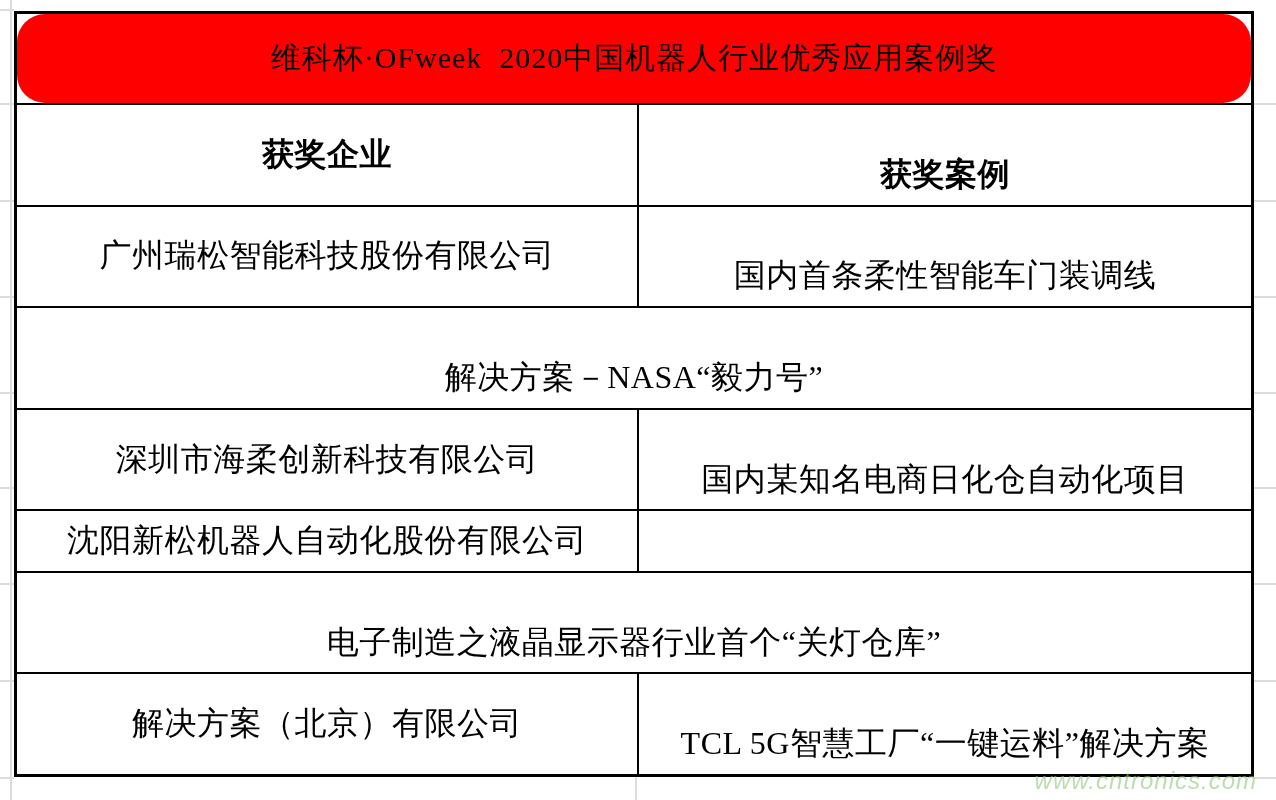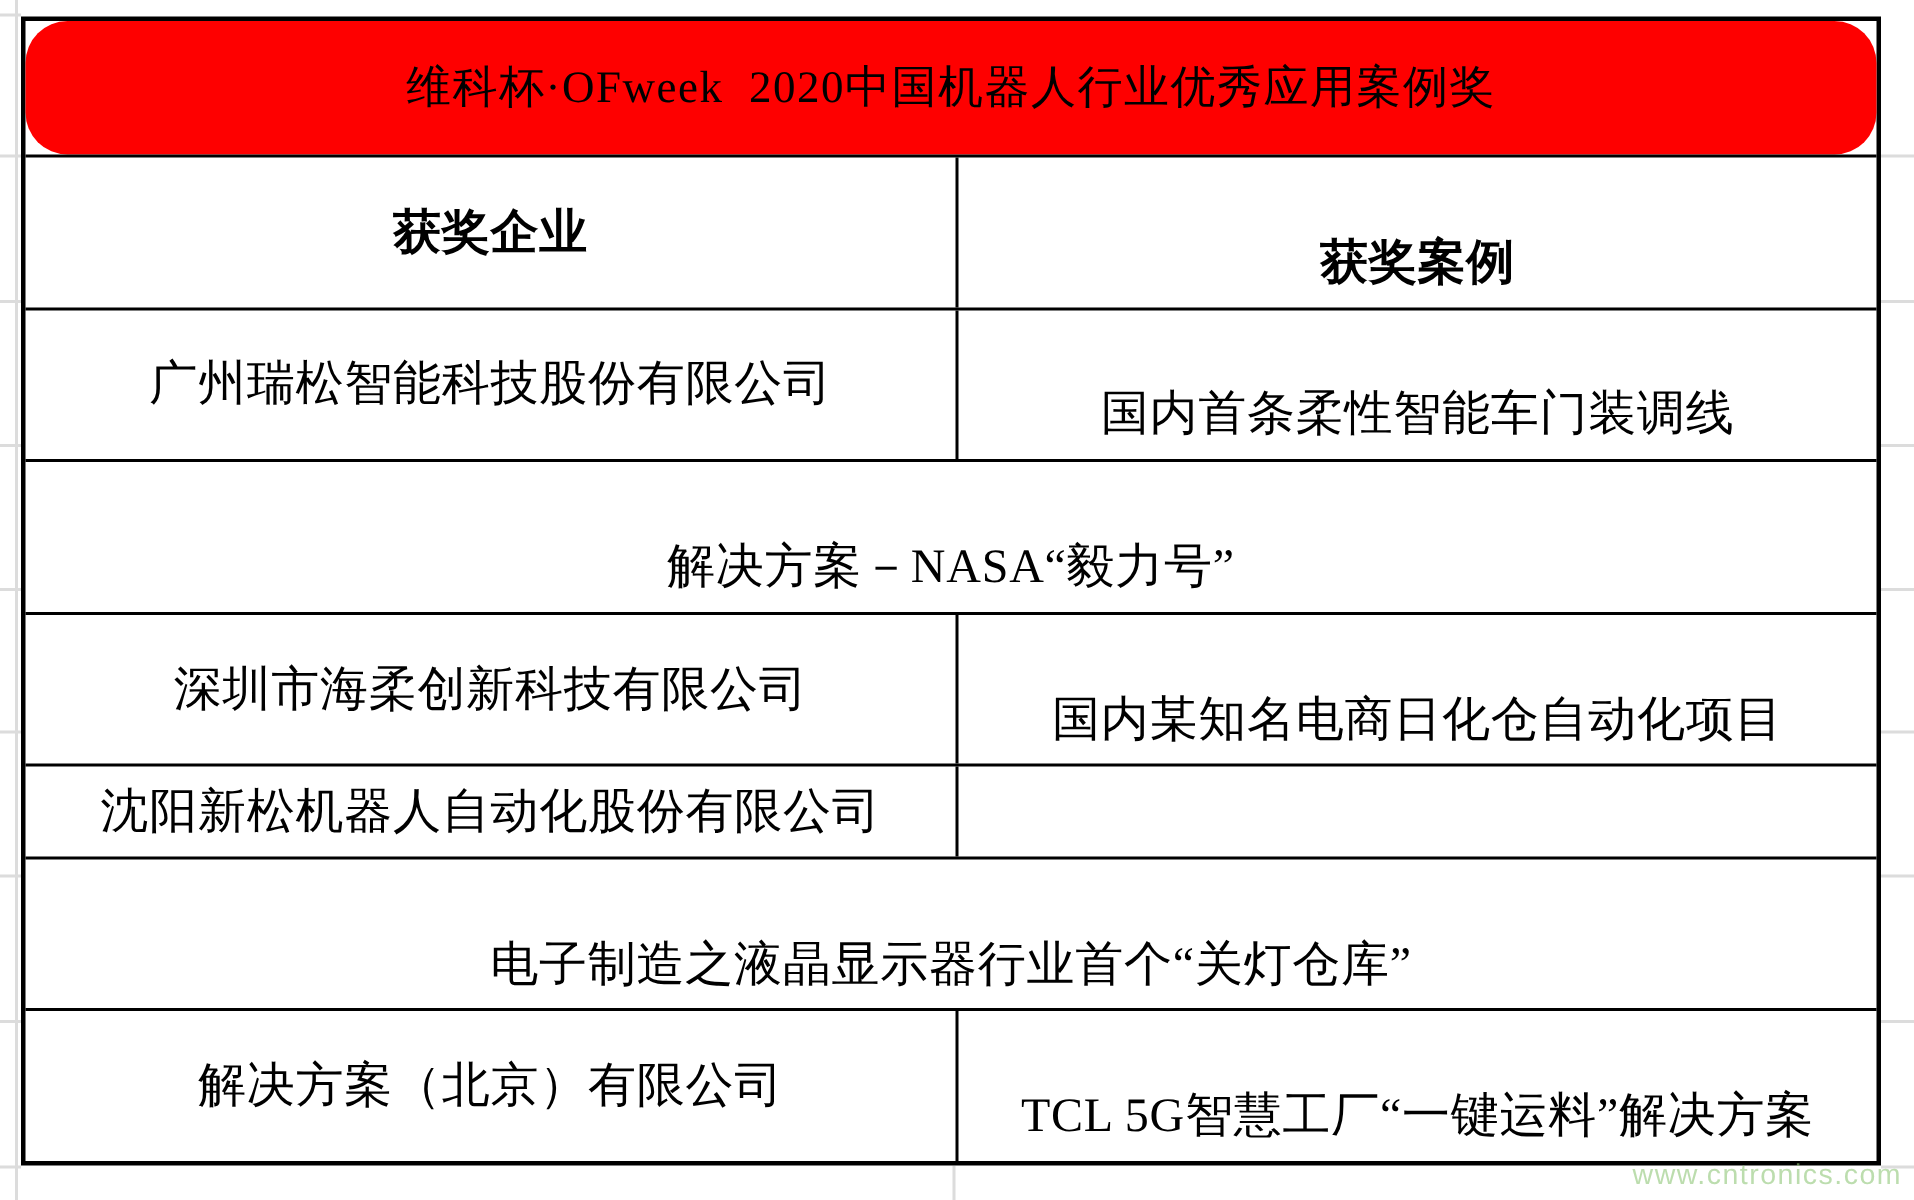--- a/index.html
+++ b/index.html
@@ -58,26 +58,27 @@
     letter-spacing: 0.5px;
     box-sizing: border-box;
     text-align: center;
   }
   .cell.left  { width: 622px; border-right: 2px solid #000000; }
   .cell.right { flex: 1; margin-top: 40px; }
   .header-row .cell { font-weight: bold; }
 
   .watermark {
     position: absolute;
-    right: 8px;
+    right: 19px;
     bottom: 5px;
     font-family: "Liberation Sans", "DejaVu Sans", sans-serif;
-    font-size: 19px;
+    font-size: 24px;
     letter-spacing: 1px;
     color: rgba(144, 198, 120, 0.6);
+    font-style: italic;
   }
 </style>
 </head>
 <body>
 
 <div class="canvas">
 
   <div class="gridline gl-v-left"></div>
   <div class="gridline gl-v-bottom"></div>
   <div class="gridline gl-h gl-left" style="top:9px"></div>

